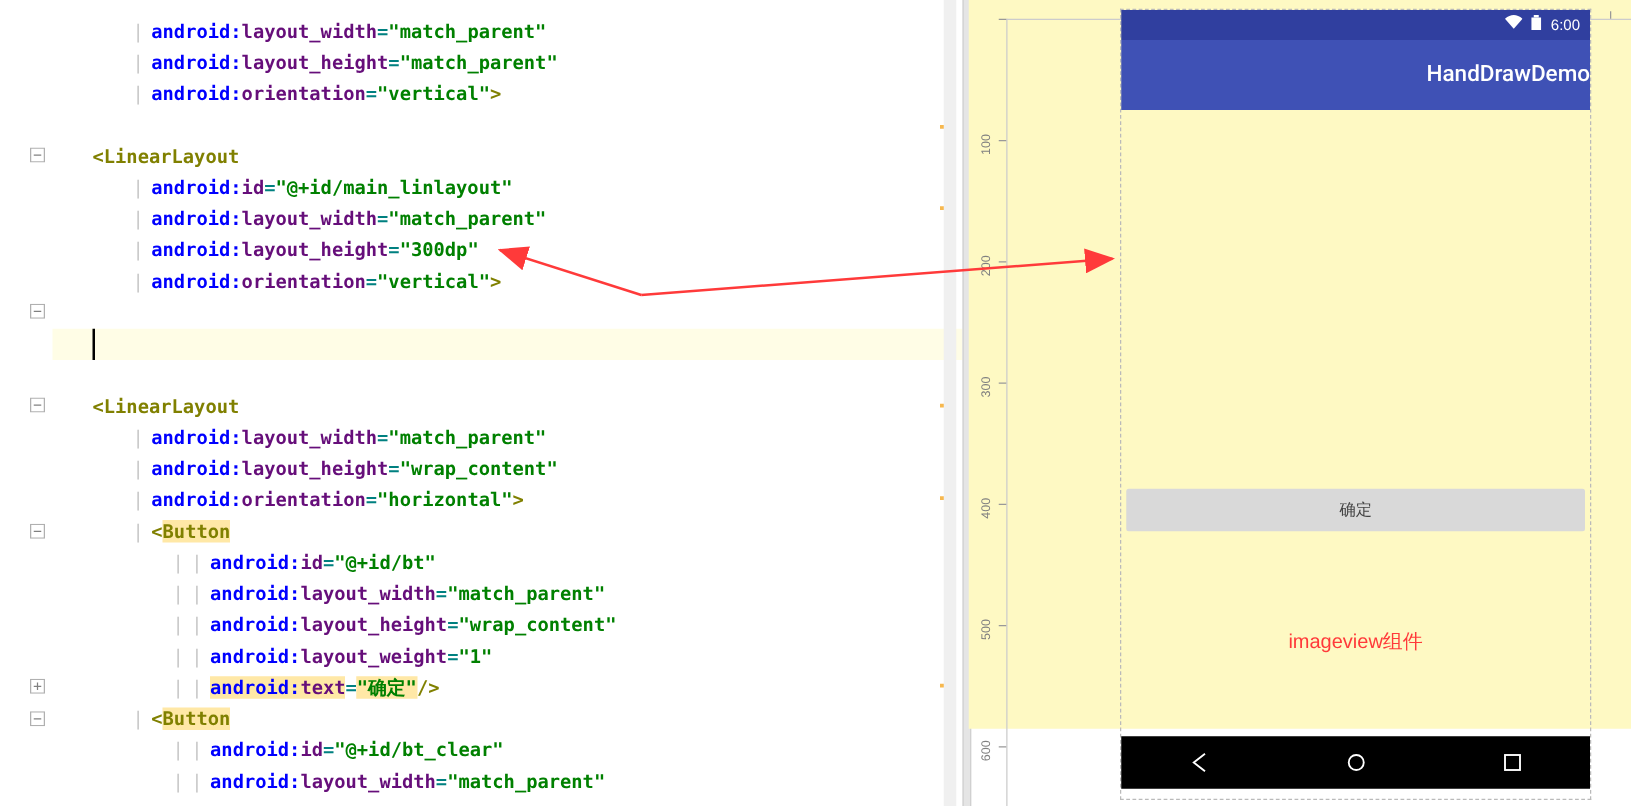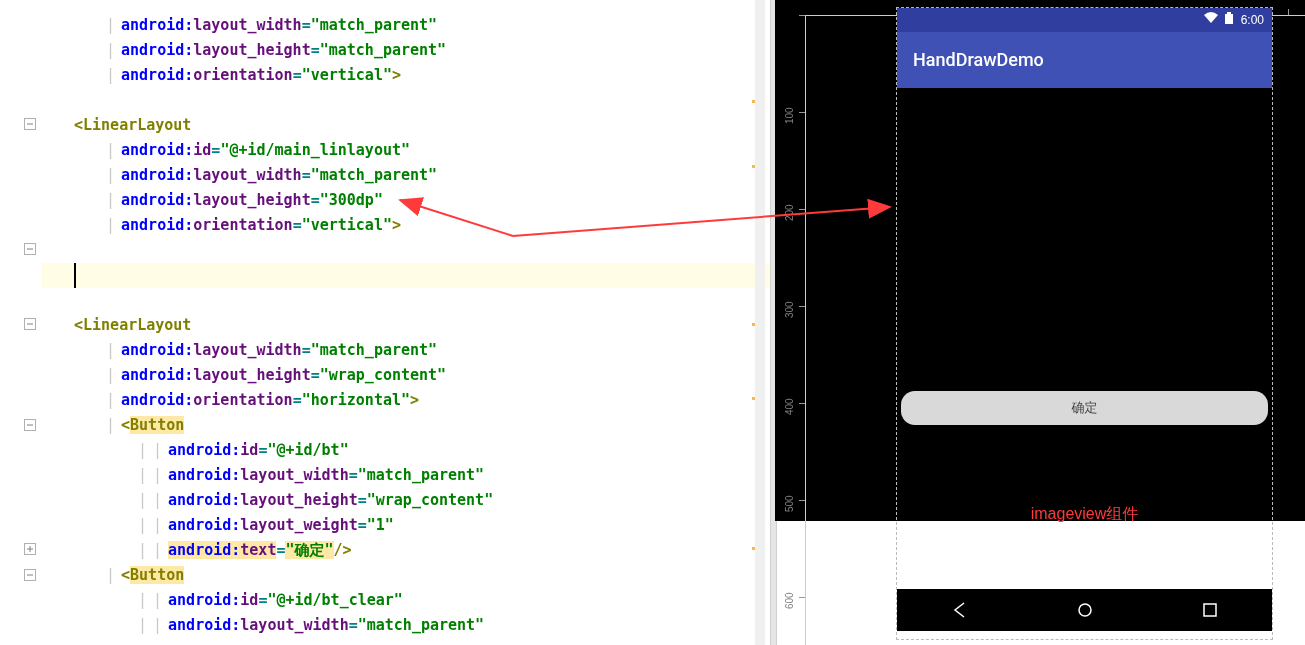--- a/index.html
+++ b/index.html
@@ -23,36 +23,36 @@
   .hl{background:#ffe8a6;}
   .cursor-row{background:#fffde6;}
   #caret{border-left:2px solid #000;height:25px;display:inline-block;vertical-align:middle;}
   
   .fold-mark{position:absolute;right:8px;width:10px;height:3px;background:#f7b84f;}
   
   #scrollbar-track{position:absolute;left:755px;top:0;width:10px;height:645px;background:#f0f0f0;}
   
   #splitter{position:absolute;left:770px;top:0;width:5px;height:645px;background:#e5e5e5;border-left:1px solid #d0d0d0;border-right:1px solid #d0d0d0;}
   
-  #preview{position:absolute;left:775px;top:0;right:0;height:521px;background:#000000;text-decoration:underline;}
+  #preview{position:absolute;left:775px;top:0;right:0;height:583px;background:#fef9c3;text-decoration:underline;}
   .ruler{position:absolute;font:10px/1 sans-serif;color:#808080;}
   #ruler-top{left:30px;top:0;right:0;height:15px;border-bottom:1px solid #ccc;}
   #ruler-left{left:0;top:15px;width:30px;height:630px;border-right:1px solid #ccc;}
   .tick-v{position:absolute;bottom:0;width:1px;height:6px;background:#999;}
   .tick-h{position:absolute;right:0;height:1px;width:6px;background:#999;}
   .tick-lbl{position:absolute;transform:rotate(-90deg);transform-origin:left top;}
   #device-bounds{position:absolute;left:121px;top:7px;width:377px;height:633px;border:1px dashed #bababa;box-sizing:border-box;}
   
   #status-bar{position:absolute;left:0;top:0;right:0;height:24px;background:#303f9f;color:#fff;font:12px/24px sans-serif;text-align:right;padding-right:8px;box-sizing:border-box;}
   #status-bar span{margin-left:4px;}
-  #action-bar{position:absolute;left:0;top:24px;right:0;height:56px;background:#3f51b5;color:#fff;font:500 18px/56px "Segoe UI",Roboto,sans-serif;padding-left:16px;box-sizing:border-box;}
+  #action-bar{position:absolute;left:0;top:24px;right:0;height:56px;background:#3f51b5;color:#fff;font:500 18px/56px "Segoe UI",Roboto,sans-serif;padding-left:16px;box-sizing:border-box;text-align:right;}
   #canvas-area{position:absolute;left:0;top:83px;right:0;height:293px;border:1px solid #ff3a3a;box-sizing:border-box;background:#fff;}
   #canvas-area .anno{position:absolute;left:0;right:0;top:82px;text-align:center;color:#ff3a3a;font:16px/1 "Microsoft YaHei",sans-serif;}
   #btn-row{position:absolute;left:4px;top:383px;right:4px;height:34px;display:flex;gap:10px;}
-  .abtn{flex:1;background:#d9d9d9;color:#444;font:13px/34px "Microsoft YaHei",sans-serif;text-align:center;border-radius:14px;}
+  .abtn{flex:1;background:#d9d9d9;color:#444;font:13px/34px "Microsoft YaHei",sans-serif;text-align:center;border-radius:2px;}
   #img-anno{position:absolute;left:0;right:0;top:498px;text-align:center;color:#ff3a3a;font:16px/1 "Microsoft YaHei",sans-serif;}
   #nav-bar{position:absolute;left:0;right:0;bottom:8px;height:42px;background:#000;display:flex;align-items:center;justify-content:space-around;color:#fff;}
   #nav-bar svg{display:block;}
   
   .arrow-svg{position:absolute;left:0;top:0;width:1305px;height:645px;pointer-events:none;}
 </style>
 </head>
 <body>
 
 <div id="root">

